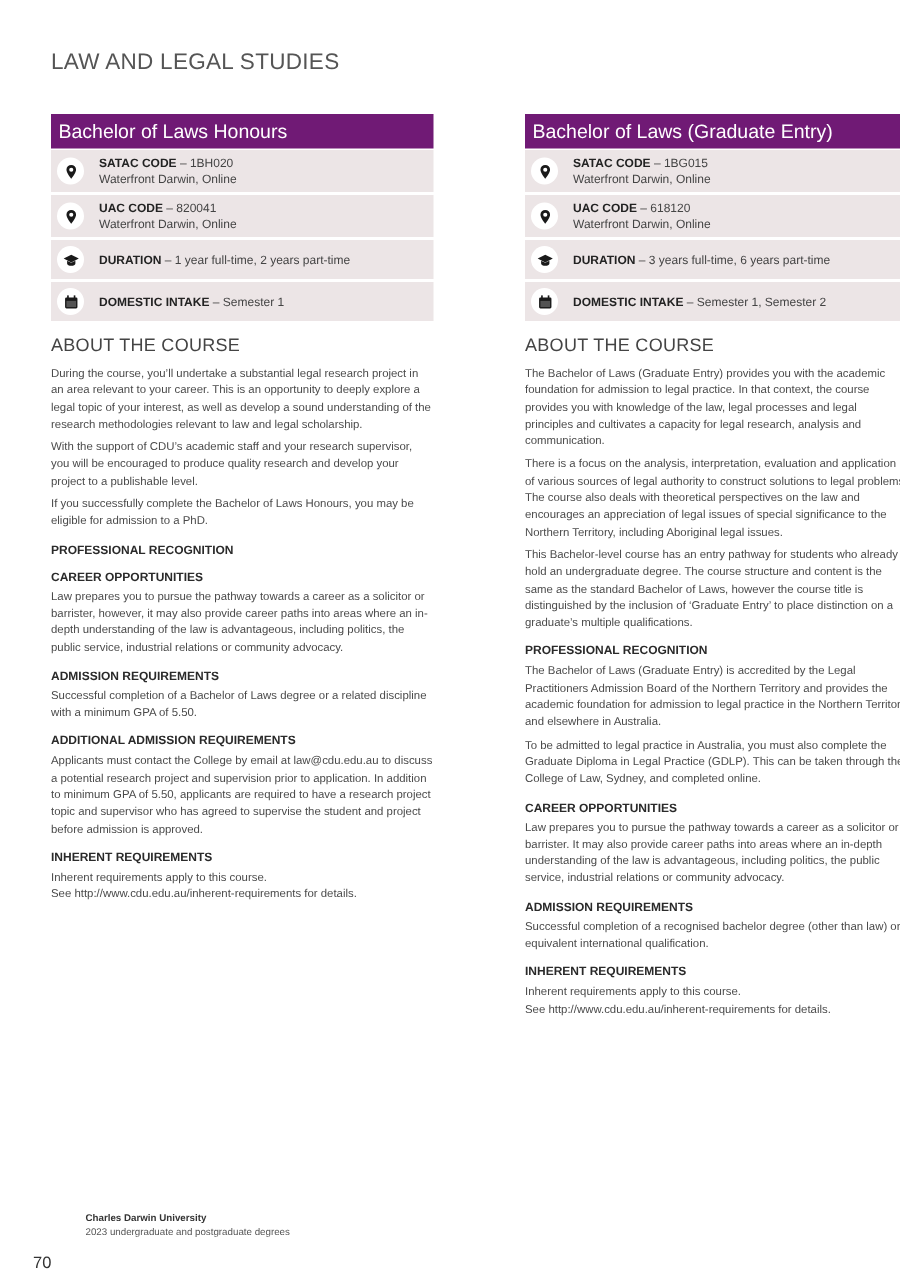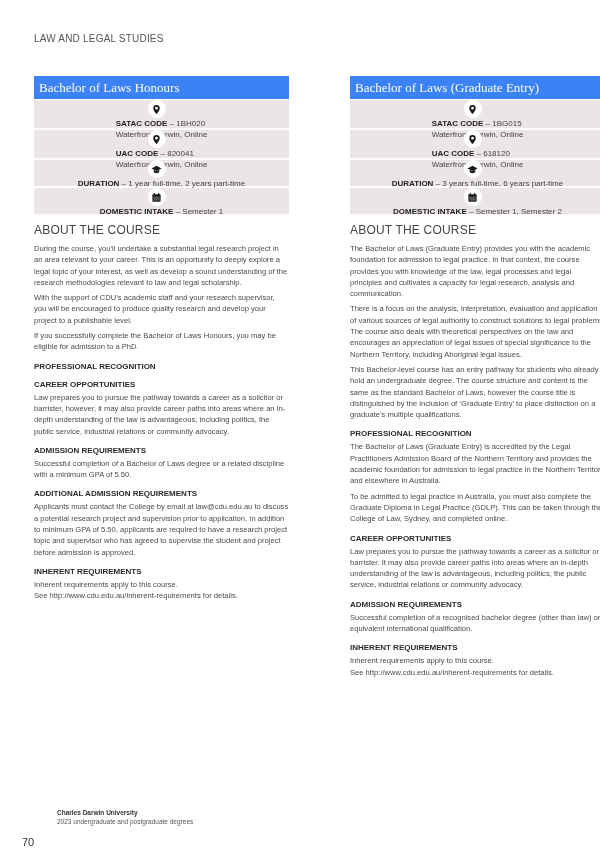--- a/index.html
+++ b/index.html
@@ -1,32 +1,32 @@
 <!DOCTYPE html>
 <html><head>
 <meta charset="utf-8">
 <style>
   html, body { margin:0; padding:0; }
   body {
     width:600px; height:848px; background:#ffffff; position:relative; overflow:hidden;
     font-family: "Liberation Sans", sans-serif; color:#3a3a3a;
   }
   .section-label {
-    position:absolute; left:34px; top:33px; font-size:10px; color:#555; letter-spacing:0.2px;
+    position:absolute; left:34px; top:33px; font-size:15px; color:#555; letter-spacing:0.2px;
   }
   .col { position:absolute; top:76px; width:255px; }
   .col.left { left:34px; }
   .col.right { left:312px;margin-left:38px; }
   .title-bar {
-    background:#3b82f6; color:#fff; font-size:13px; height:23px; line-height:23px;
-    padding-left:5px; margin-bottom:1px;font-family:Liberation Serif, serif;
+    background:#701a75; color:#fff; font-size:13px; height:23px; line-height:23px;
+    padding-left:5px; margin-bottom:1px;
   }
   .info-row {
     background:#ece5e6; display:flex; align-items:center; margin-bottom:2px;
-    padding:0 4px 0 4px; font-size:8px; color:#444;flex-direction:column;
+    padding:0 4px 0 4px; font-size:8px; color:#444;
   }
   .info-row.two { height:28px; }
   .info-row.one { height:26px; }
   .icon-circle {
     width:18px; height:18px; border-radius:50%; background:#fff; flex:0 0 18px;
     display:flex; align-items:center; justify-content:center; margin-right:10px; margin-left:0;
   }
   .icon-circle svg { width:11px; height:11px; }
   .info-text { line-height:11px; }
   .info-text b { color:#222; font-weight:bold; }

